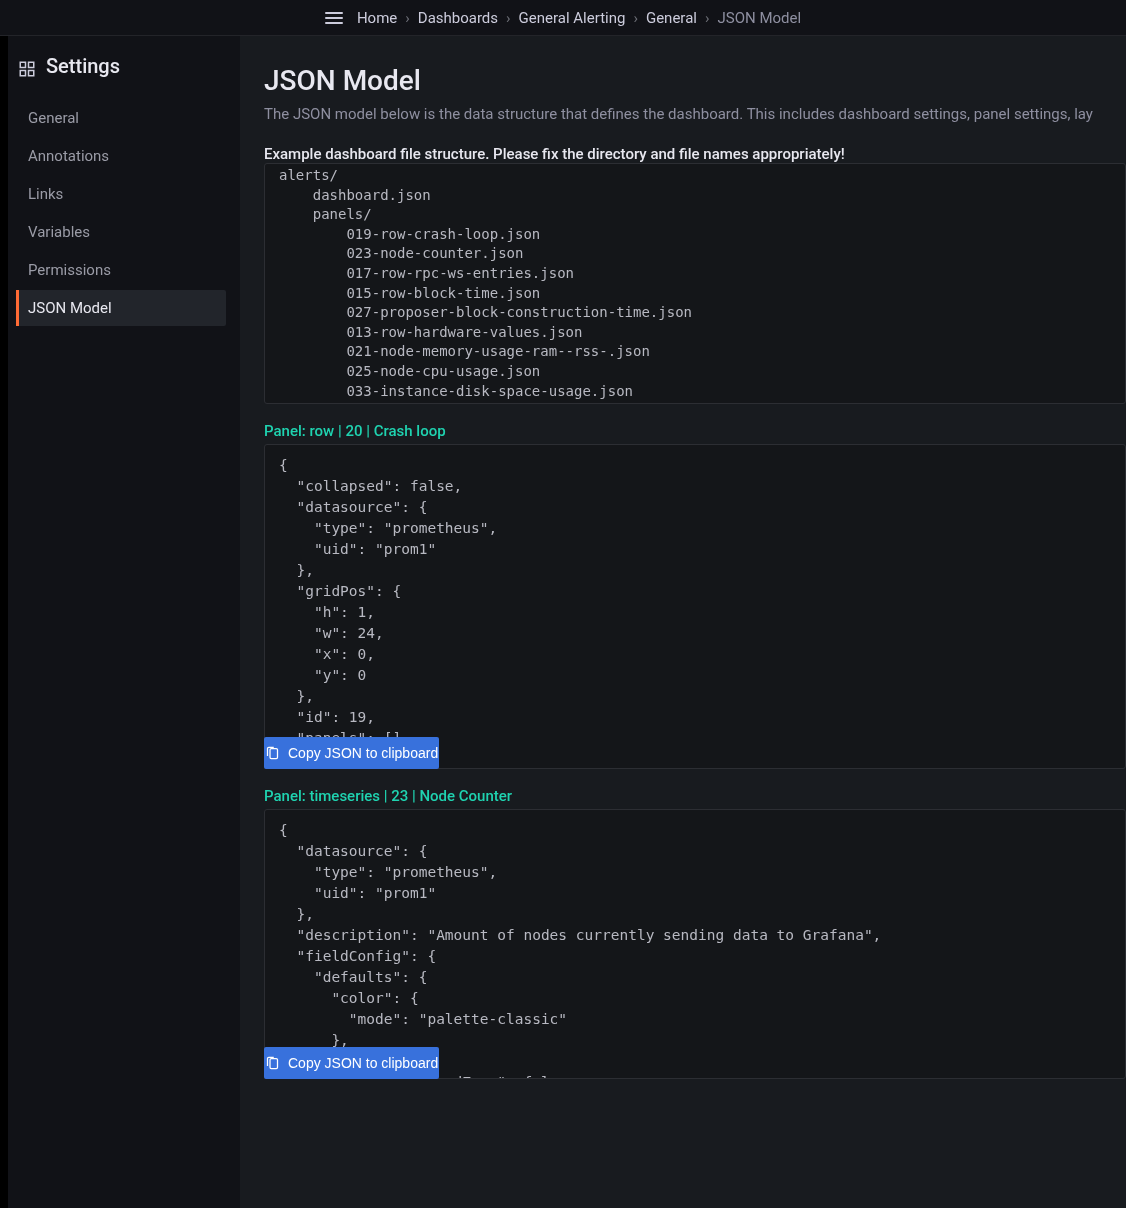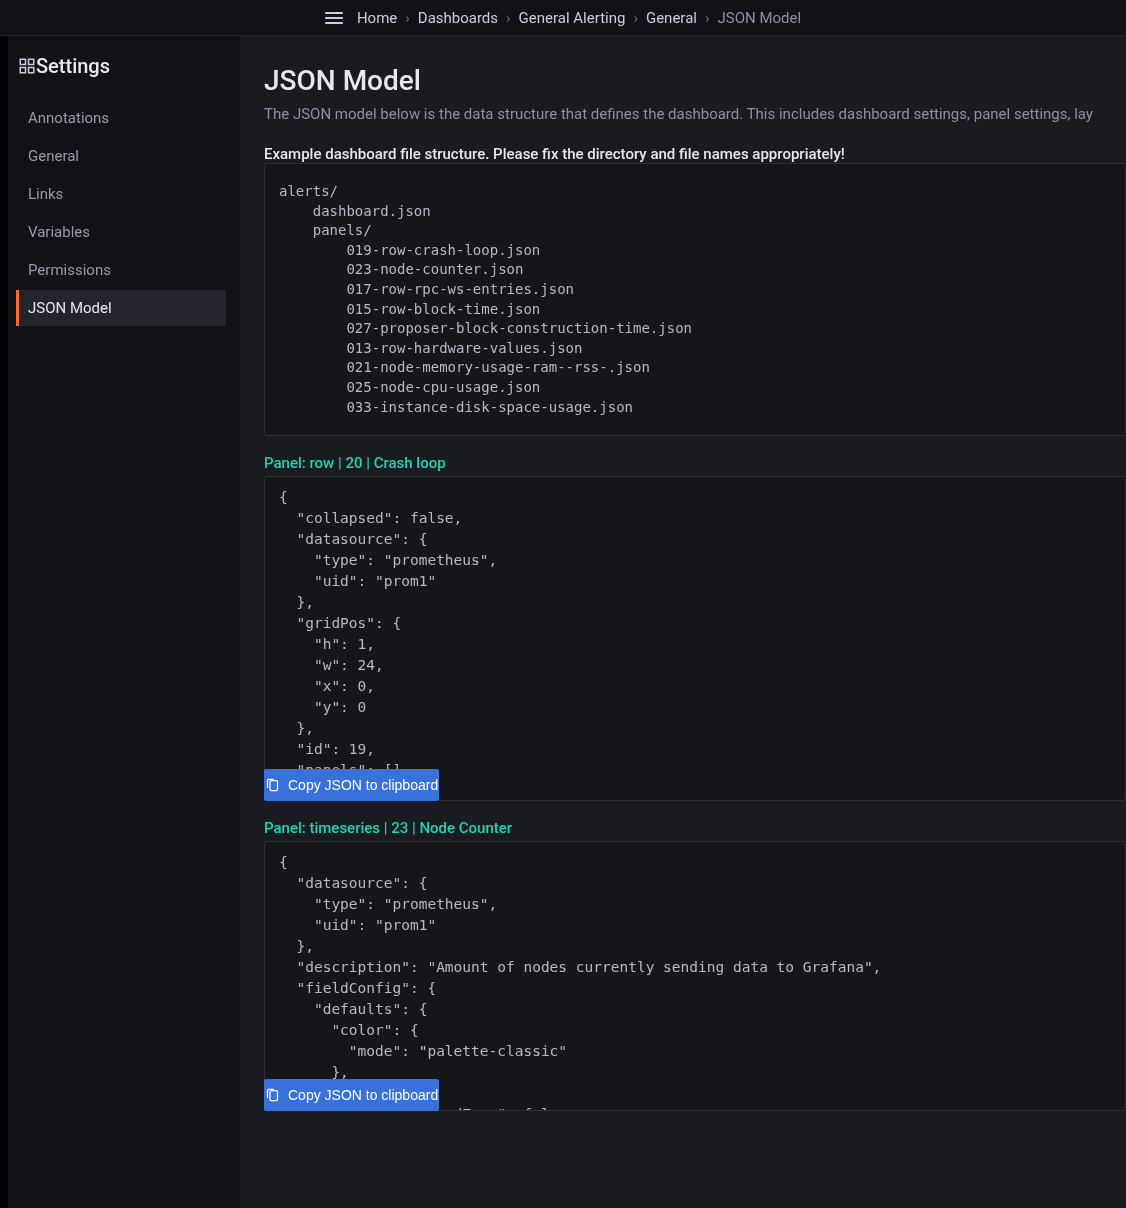--- a/index.html
+++ b/index.html
@@ -7,32 +7,32 @@
     .topbar { height:36px; background:#111217; border-bottom:1px solid #232429; display:flex; align-items:center; padding:0 14px; gap:14px;justify-content:center;}
     .hamburger{display:flex;flex-direction:column;justify-content:center;gap:3px;width:18px;height:18px;cursor:pointer;}
     .hamburger span{display:block;height:2px;background:#ccccdc;border-radius:1px;}
     .breadcrumbs{display:flex;align-items:center;gap:8px;color:#ccccdc;font-size:15px;}
     .breadcrumbs a{color:#ccccdc;text-decoration:none;cursor:pointer;}
     .breadcrumbs .sep{color:#6c6e76;}
     .breadcrumbs .current{color:#8e8fa0;}
     .shell{display:flex;height:calc(100% - 36px);}
     .leftpane{width:8px;background:#000;}
     .sidebar{width:232px;background:#111217;padding:18px 14px 0 8px;flex-shrink:0;}
-    .sidebar-title{display:flex;align-items:center;margin-bottom:22px;padding-left:2px;}
+    .sidebar-title{display:flex;align-items:flex-end;gap:10px;margin-bottom:22px;padding-left:2px;}
     .sidebar-title svg{width:18px;height:18px;}
     .sidebar-title span{font-size:20px;font-weight:500;color:#e8e8f0;}
     .nav-item{display:block;padding:9px 12px;color:#9a9ba6;font-size:15px;border-radius:2px;cursor:pointer;margin-bottom:2px;}
     .nav-item.active{background:#22252b;color:#e8e8f0;position:relative;}
     .nav-item.active::before{content:"";position:absolute;left:0;top:0;bottom:0;width:3px;background:#ff6b35;}
     .main{flex:1;background:#181b1f;padding:28px 0 0 24px;overflow:hidden;}
     h1{font-size:28px;font-weight:500;color:#e8e8f0;margin-bottom:8px;}
     .desc{color:#8e8fa0;font-size:15px;margin-bottom:22px;white-space:nowrap;}
     .section-label{color:#e8e8f0;font-size:15px;font-weight:500;}
     .panel-label{color:#1fd3b0;font-size:15px;font-weight:500;margin-bottom:4px;margin-top:18px;}
-    pre.codebox{background:#141619;border:1px solid #2c2e33;border-radius:3px;padding:18px 14px;font-family:ui-monospace,SFMono-Regular,Menlo,Consolas,monospace;font-size:14px;line-height:1.4;color:#b8b9c2;overflow:hidden;white-space:pre;margin-bottom:18px;}
+    pre.codebox{background:#141619;border:1px solid #2c2e33;border-radius:3px;padding:2px 14px;font-family:ui-monospace,SFMono-Regular,Menlo,Consolas,monospace;font-size:14px;line-height:1.4;color:#b8b9c2;overflow:hidden;white-space:pre;margin-bottom:18px;}
     .json-wrap{position:relative;margin-bottom:18px;}
     pre.jsonbox{background:#141619;border:1px solid #2c2e33;border-radius:3px;padding:10px 14px;font-family:ui-monospace,SFMono-Regular,Menlo,Consolas,monospace;font-size:14.5px;line-height:1.45;color:#b8b9c2;overflow:hidden;white-space:pre;}
     .h-325{height:325px;}
     .h-270{height:270px;}
     .copybtn{position:absolute;left:0;bottom:0;background:#3871dc;color:#fff;border:none;padding:8px 1px;font-size:14px;font-weight:500;display:flex;align-items:center;gap:8px;cursor:pointer;border-radius:2px;}
     .copybtn svg{width:15px;height:15px;}
   </style>
 </head>
 <body>
 
@@ -60,22 +60,22 @@
   <aside class="sidebar">
     <div class="sidebar-title">
       <svg viewBox="0 0 24 24" fill="none" stroke="#ccccdc" stroke-width="2">
           <rect x="3" y="3" width="7" height="7"></rect>
           <rect x="14" y="3" width="7" height="7"></rect>
           <rect x="3" y="14" width="7" height="7"></rect>
           <rect x="14" y="14" width="7" height="7"></rect>
         </svg>
       <span>Settings</span>
     </div>
+    <a class="nav-item">General</a>
     <a class="nav-item">Annotations</a>
-    <a class="nav-item">General</a>
     <a class="nav-item">Links</a>
     <a class="nav-item">Variables</a>
     <a class="nav-item">Permissions</a>
     <a class="nav-item active">JSON Model</a>
   </aside>
 
   <main class="main">
     <h1>JSON Model</h1>
     <p class="desc">The JSON model below is the data structure that defines the dashboard. This includes dashboard settings, panel settings, lay</p>
 

